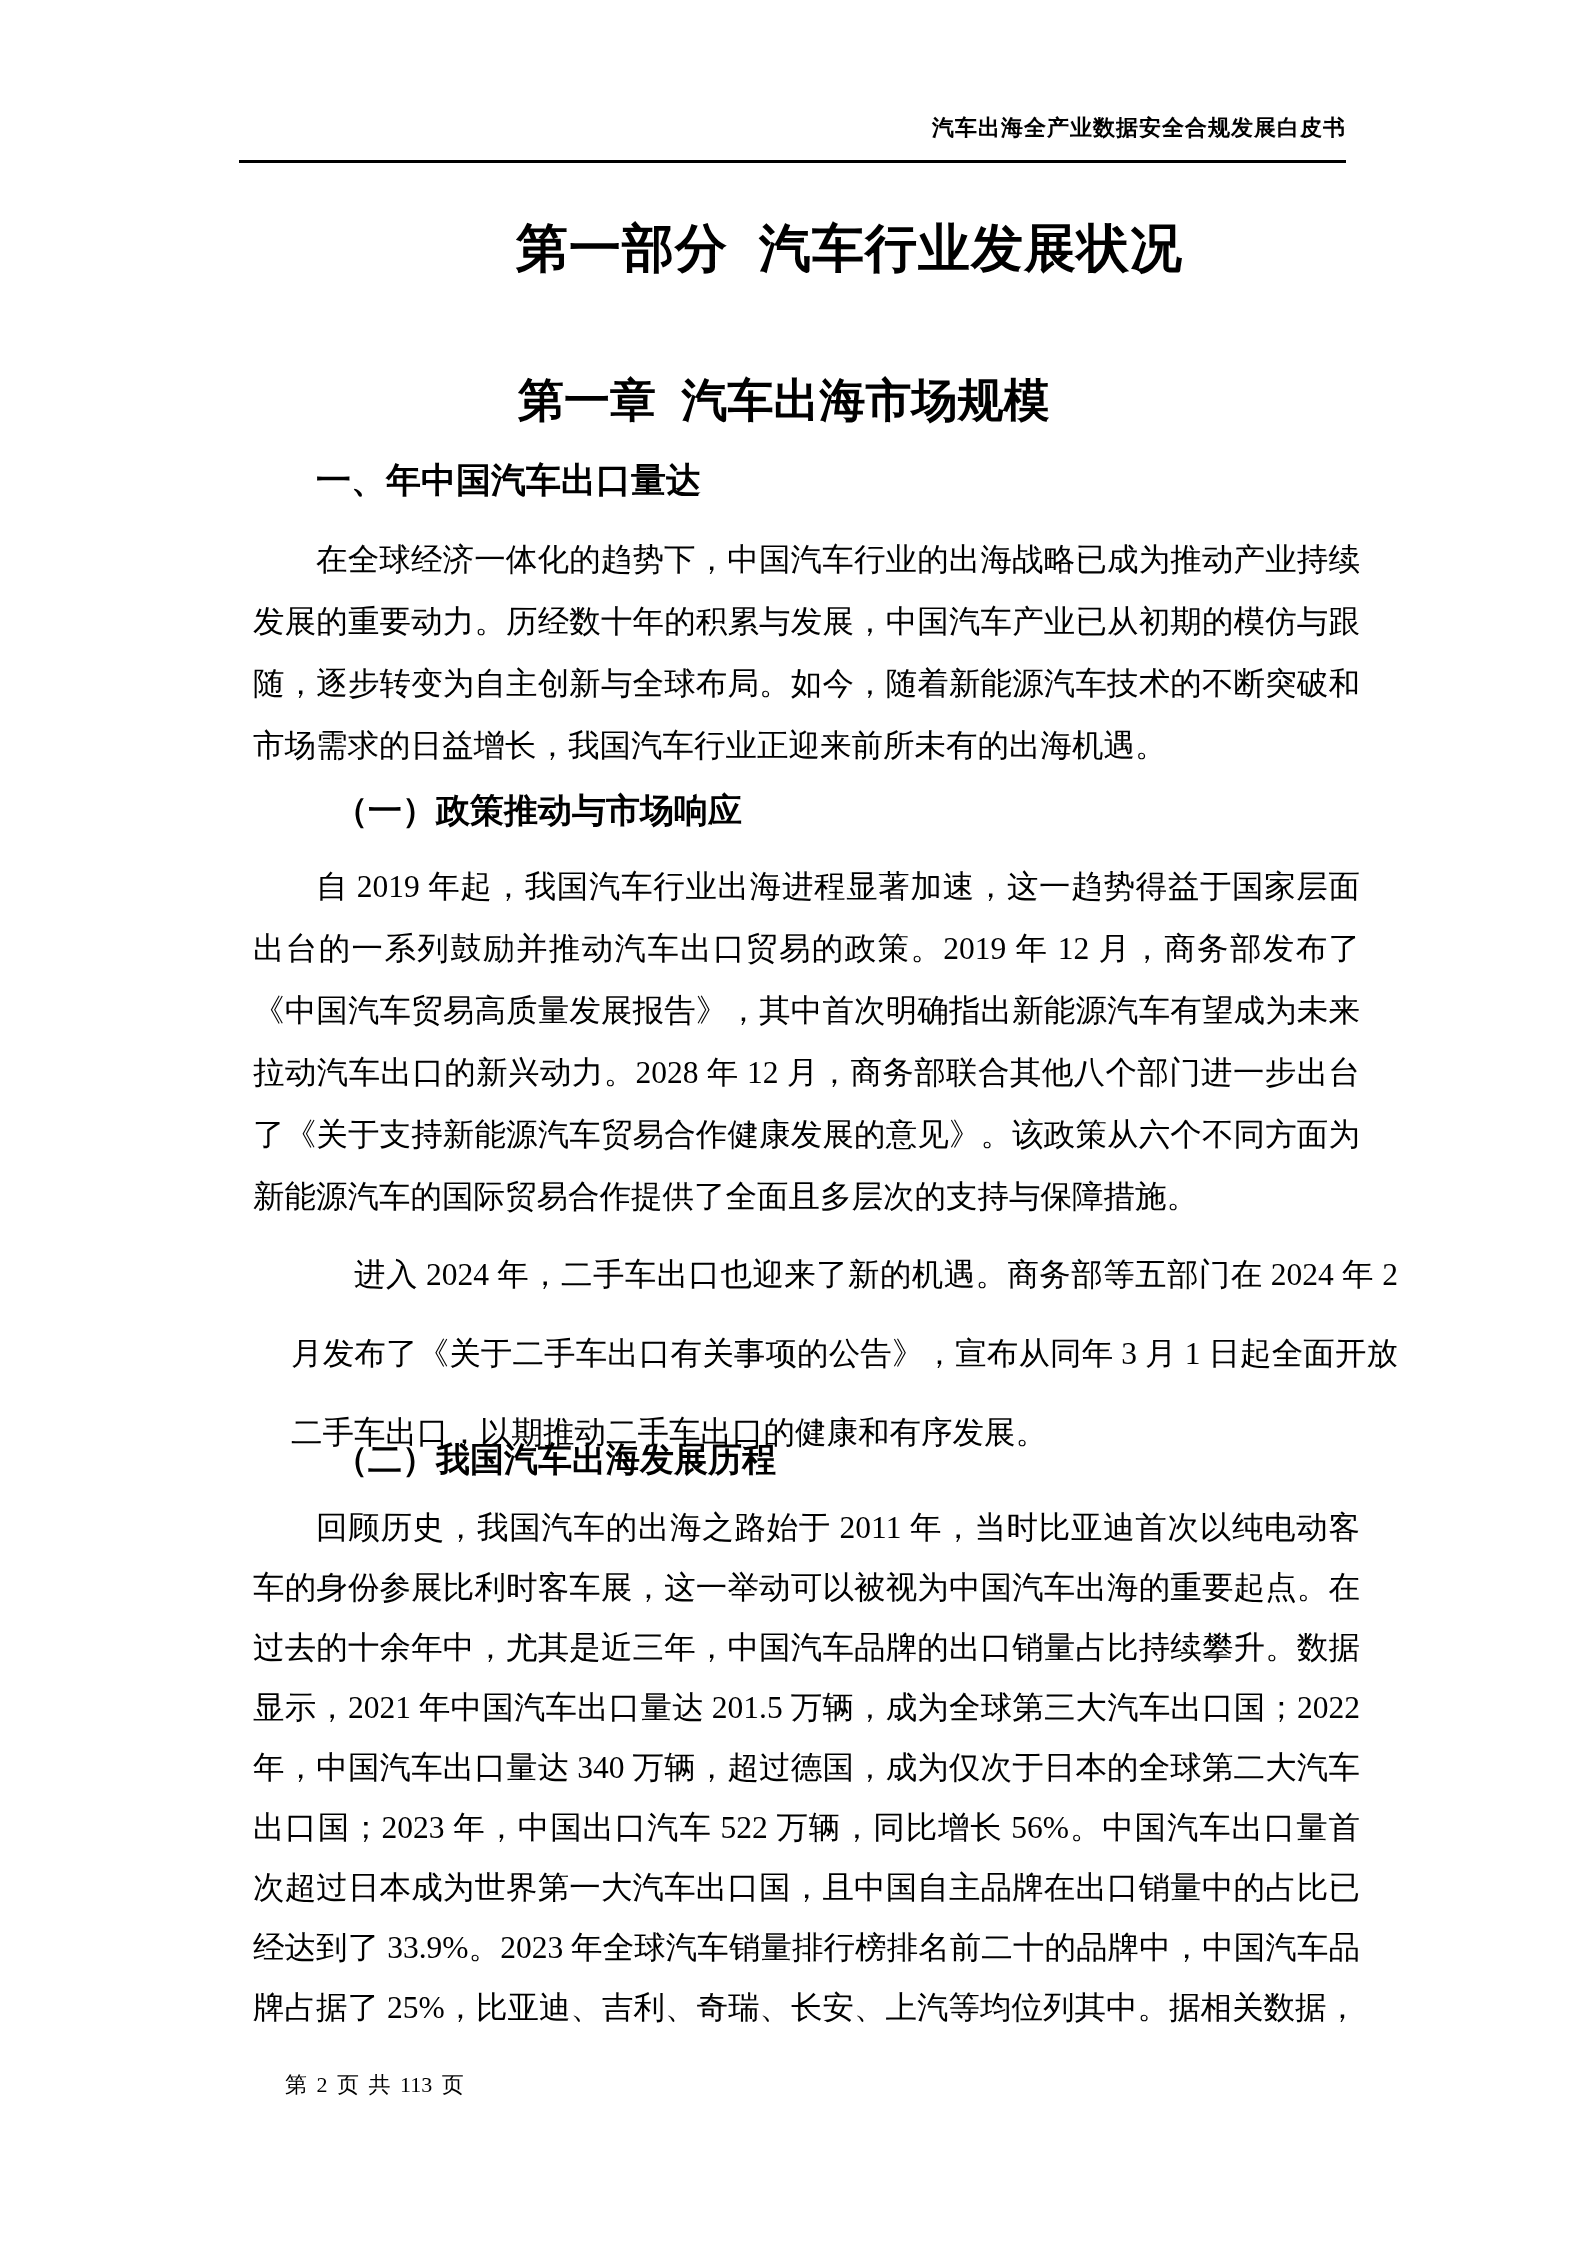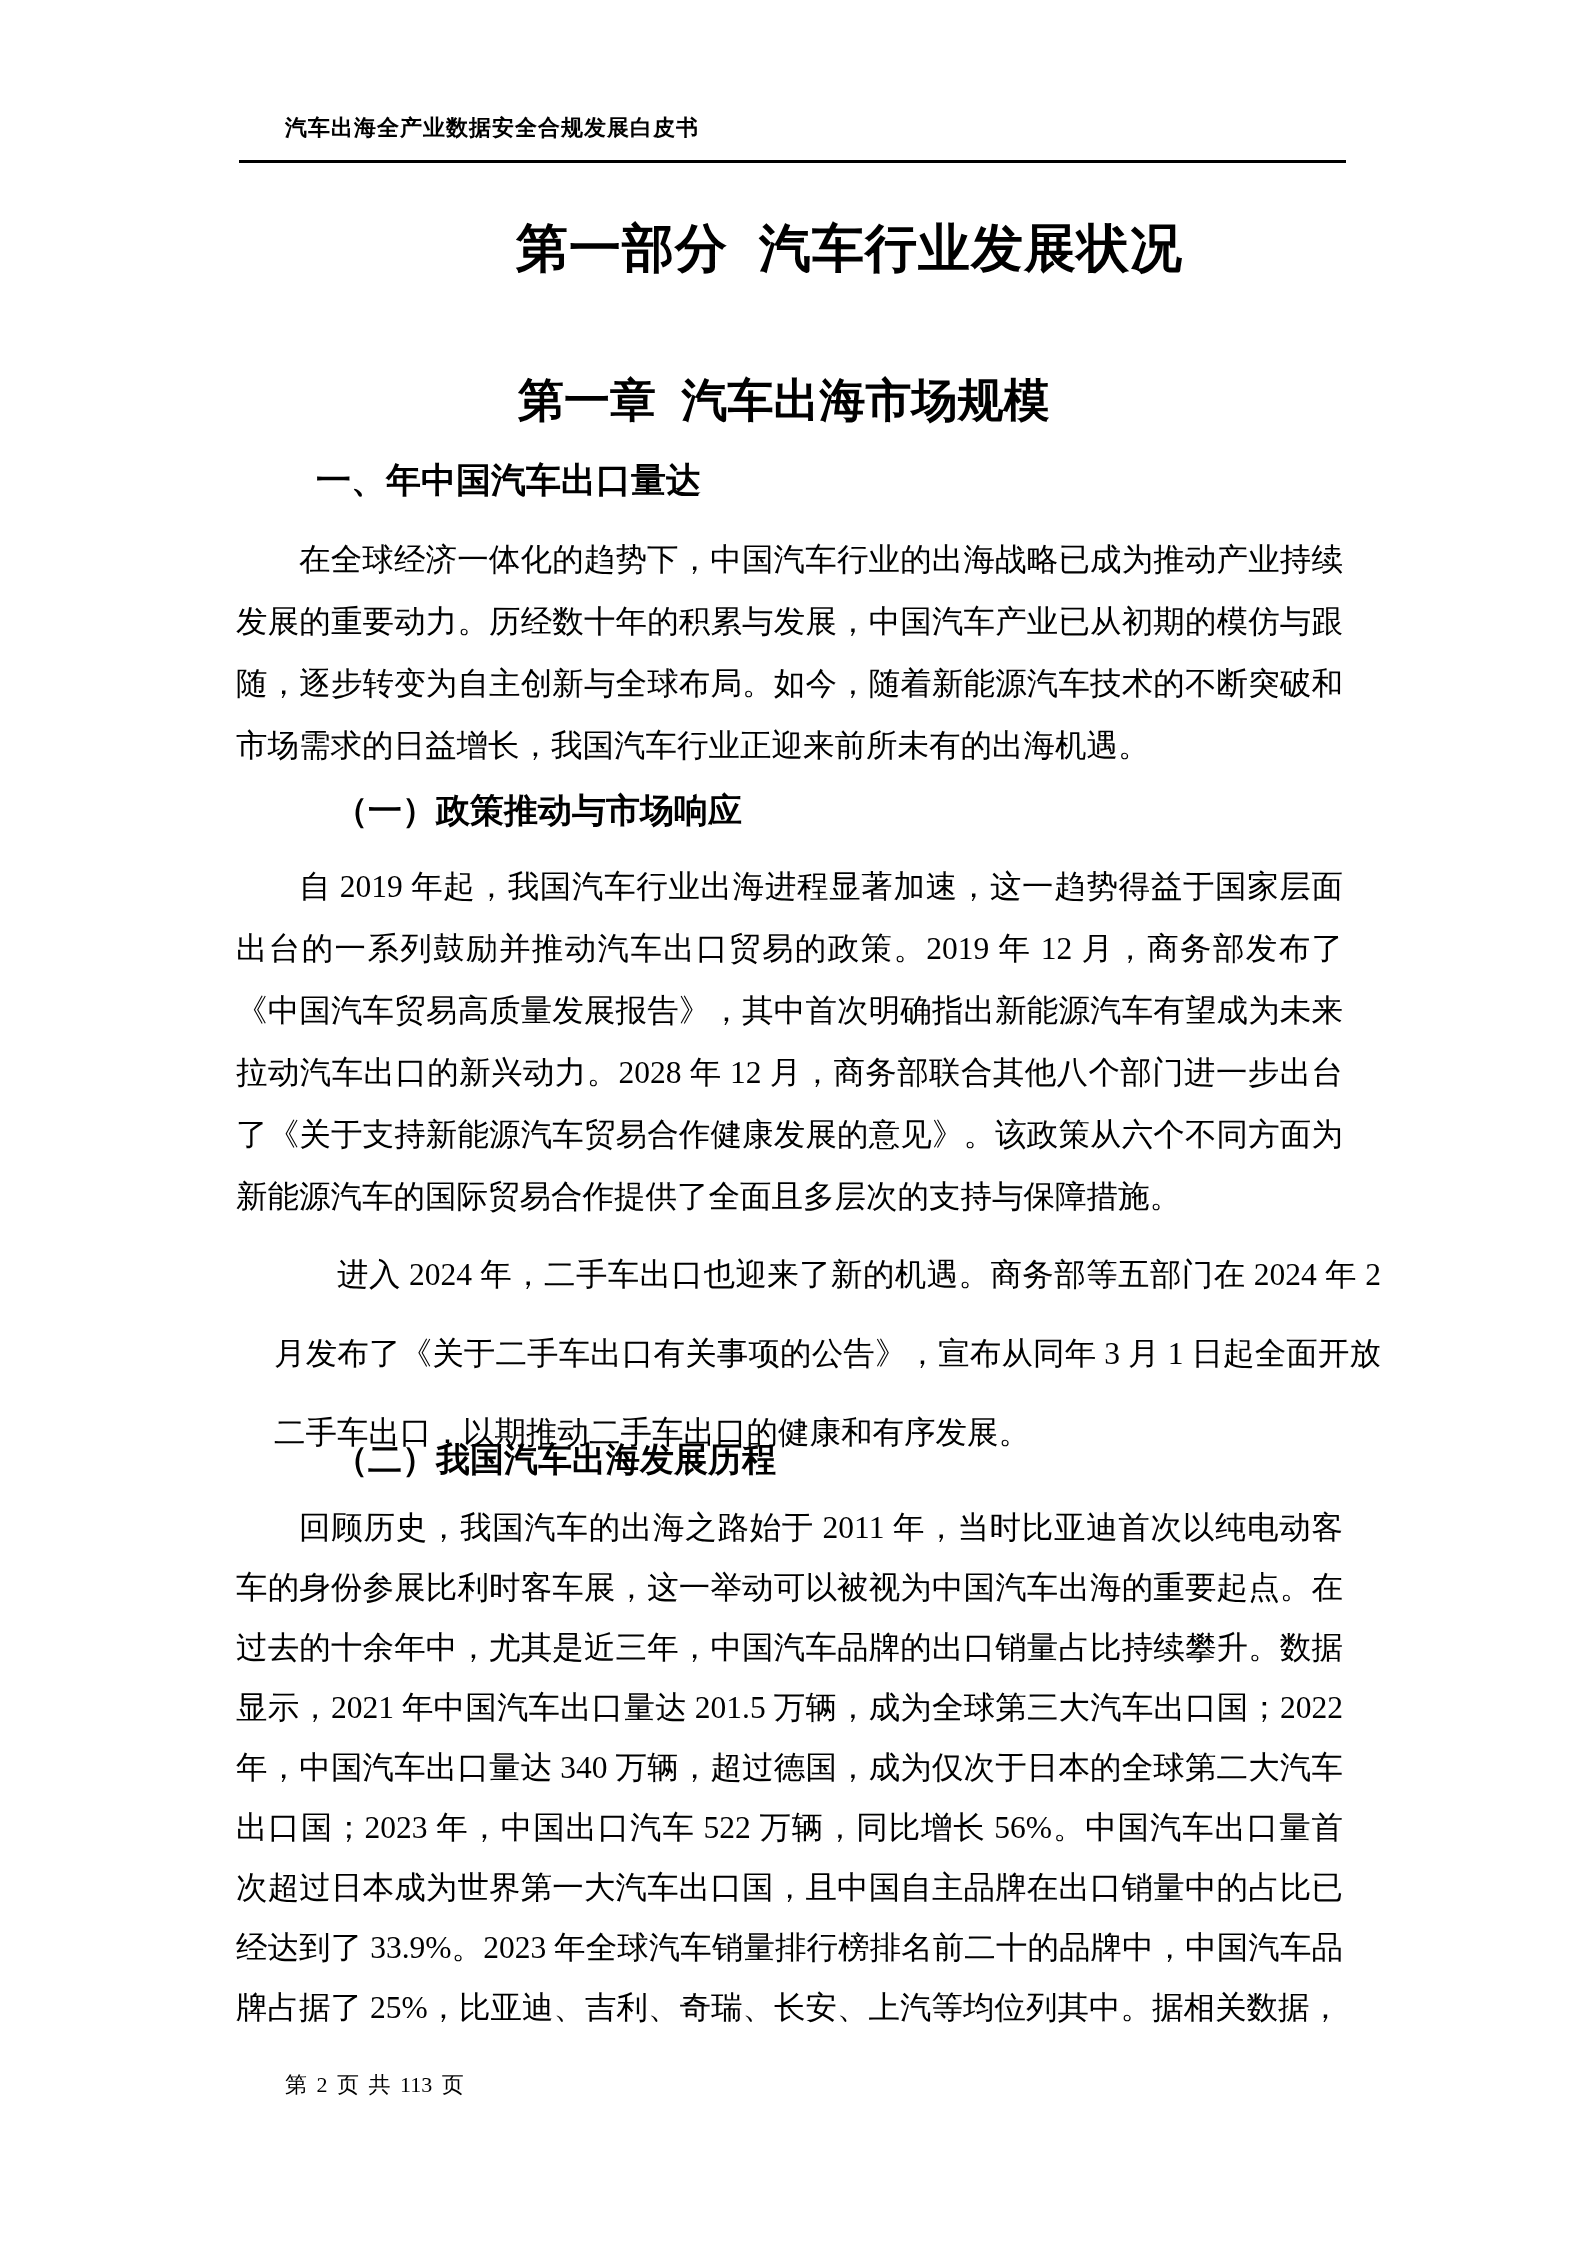--- a/index.html
+++ b/index.html
@@ -3,21 +3,21 @@
 <meta charset="utf-8">
 <style>
   html, body { margin: 0; padding: 0; background: #ffffff; }
   body {
     width: 1586px; height: 2244px; position: relative; overflow: hidden;
     font-family: "Liberation Serif", "DejaVu Serif", serif; color: #000000;
   }
   .abs { position: absolute; }
   .running-header {
     left: 239px; width: 1107px; top: 113px; height: 30px;
-    text-align: left; font-family: "Liberation Sans", "DejaVu Sans", sans-serif;
+    text-align: right; font-family: "Liberation Sans", "DejaVu Sans", sans-serif;
     font-weight: bold; font-size: 22px; line-height: 30px; letter-spacing: 1px;
     padding-left: 46px; box-sizing: border-box;
   }
   .header-rule {
     left: 239px; width: 1107px; top: 160px; height: 0; border-top: 3px solid #000;
   }
   .part-title {
     left: 516px; top: 205px; font-family: "Liberation Sans", "DejaVu Sans", sans-serif;
     font-weight: bold; font-size: 52px; line-height: 86px; white-space: pre; letter-spacing: 1px;
   }
@@ -27,21 +27,21 @@
   }
   .section-heading {
     left: 316px; top: 455px; font-family: "Liberation Sans", "DejaVu Sans", sans-serif;
     font-weight: bold; font-size: 35px; line-height: 50px; white-space: nowrap;
   }
   .sub-heading {
     left: 334px; font-family: "Liberation Sans", "DejaVu Sans", sans-serif;
     font-weight: bold; font-size: 34px; line-height: 50px; white-space: nowrap;
   }
   .para {
-    left: 236px; width: 1107px; font-size: 31.5px; text-align: justify;
+    left: 253px; width: 1107px; font-size: 31.5px; text-align: justify;
     text-indent: 63px; margin: 0;
   }
   .page-footer {
     left: 239px; width: 1107px; top: 2068px; text-align: left;
     font-size: 22px; line-height: 34px; padding-left: 46px; box-sizing: border-box;
     word-spacing: 4px;
   }
 </style>
 </head>
 <body>

